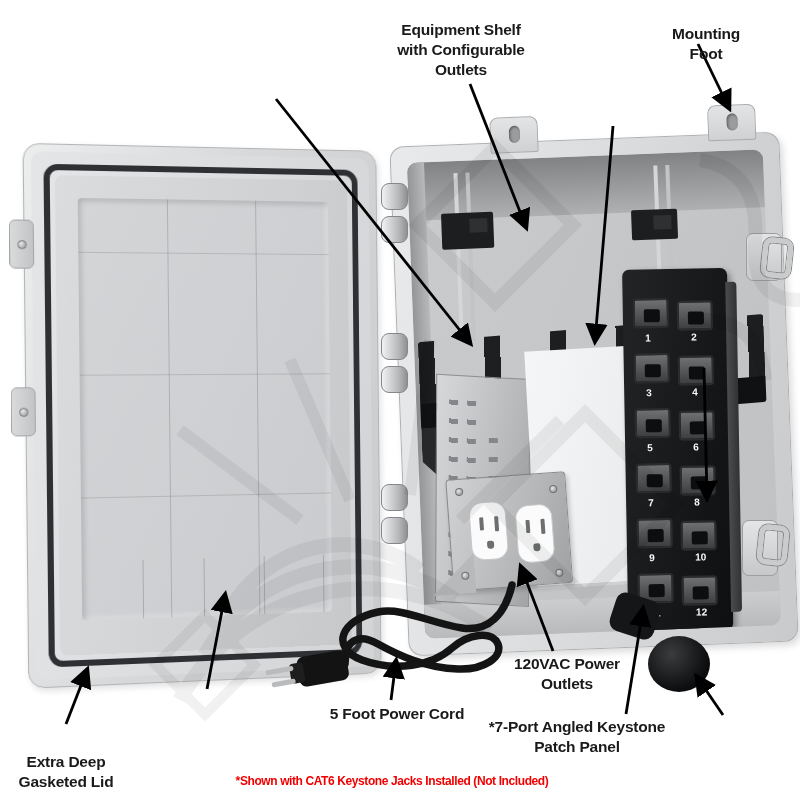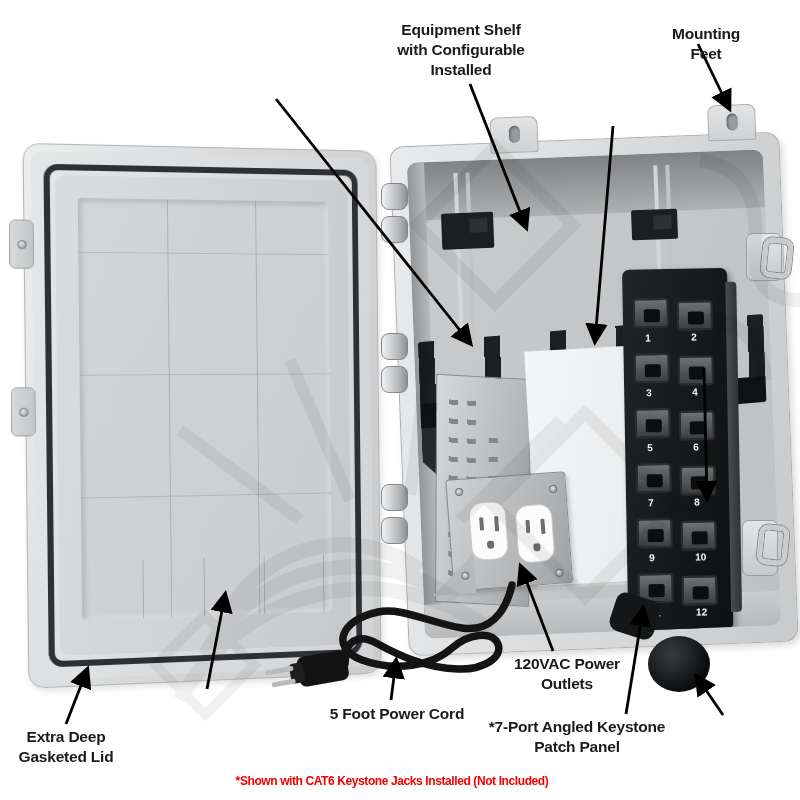--- a/index.html
+++ b/index.html
@@ -7,21 +7,21 @@
   .stage *{box-sizing:border-box;}
 
   
   .callout{position:absolute;font-weight:bold;font-size:15.5px;line-height:1.28;
            color:#1a1a1a;text-align:center;white-space:pre-line;letter-spacing:-0.2px;
            transform:translateX(-50%);z-index:40;}
   .co-accessory{left:196px;top:36px;}
   .co-shelf{left:461px;top:20px;}
   .co-plate{left:622px;top:63px;}
   .co-feet{left:706px;top:24px;}
-  .co-lid{left:66px;top:727px;}
+  .co-lid{left:66px;top:752px;}
   .co-construction{left:211px;top:692px;}
   .co-cord{left:397px;top:704px;}
   .co-outlets{left:567px;top:654px;}
   .co-panel{left:577px;top:717px;}
   .co-grommets{left:736px;top:717px;}
   .footnote{position:absolute;left:392px;top:774px;transform:translateX(-50%);
             font-weight:bold;font-size:12px;letter-spacing:-0.4px;color:#f20000;
             white-space:nowrap;z-index:40;}
 
   
@@ -379,22 +379,22 @@
       <line x1="391" y1="700" x2="396" y2="661" marker-end="url(#ah)"></line>
       <line x1="553" y1="651" x2="521" y2="567" marker-end="url(#ah)"></line>
       <line x1="626" y1="714" x2="643" y2="609" marker-end="url(#ah)"></line>
       <line x1="723" y1="715" x2="697" y2="677" marker-end="url(#ah)"></line>
       <line x1="704" y1="368" x2="707" y2="498" marker-end="url(#ah)"></line>
     </g>
   </svg>
 
   <div class="callout co-shelf">Equipment Shelf
 with Configurable
-Installed</div>
-  <div class="callout co-feet">Mounting Feet</div>
+Outlets</div>
+  <div class="callout co-feet">Mounting Foot</div>
   <div class="callout co-lid">Extra Deep
 Gasketed Lid</div>
   <div class="callout co-cord">5 Foot Power Cord</div>
   <div class="callout co-outlets">120VAC Power
 Outlets</div>
   <div class="callout co-panel">*7-Port Angled Keystone
 Patch Panel</div>
 
   <div class="footnote" style="color: rgb(242, 0, 0);">*Shown with CAT6 Keystone Jacks Installed (Not Included)</div>
 </div>

